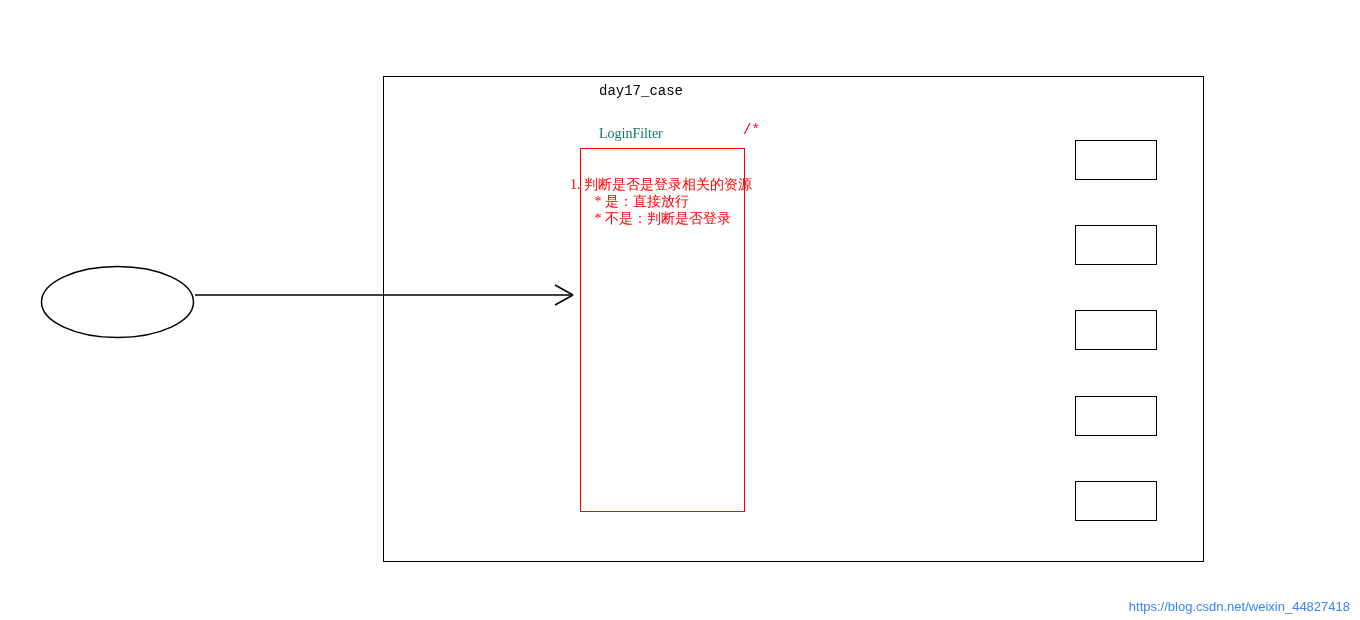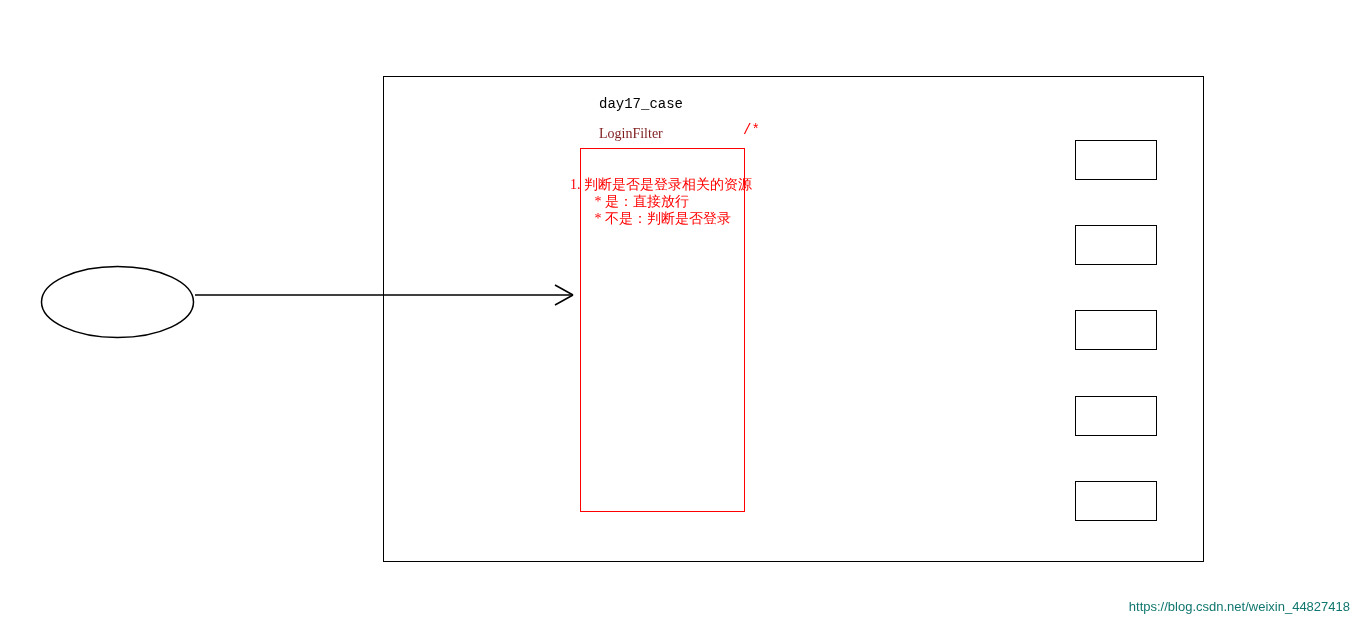--- a/index.html
+++ b/index.html
@@ -21,39 +21,39 @@
       position: absolute;
       left: 383px;
       top: 76px;
       width: 821px;
       height: 486px;
       border: 1.5px solid #000;
     }
     .outer-title {
       position: absolute;
       left: 599px;
-      top: 96px;
+      top: 83px;
       font-size: 14px;
       color: #000;
       font-family: "Courier New", monospace;
     }
     .filter-box {
       position: absolute;
       left: 580px;
       top: 148px;
       width: 165px;
       height: 364px;
       border: 1.5px solid #ff0000;
     }
     .filter-title {
       position: absolute;
       left: 599px;
       top: 126px;
       font-size: 14px;
-      color: #7f1d1d;
+      color: #0f766e;
       font-family: "SimSun", "宋体", serif;
     }
     .filter-pattern {
       position: absolute;
       left: 743px;
       top: 122px;
       font-size: 14px;
       color: #ff0000;
       font-family: "Courier New", monospace;
     }
@@ -98,21 +98,21 @@
       left: 195px;
       top: 280px;
       width: 385px;
       height: 30px;
     }
     .watermark {
       position: absolute;
       right: 10px;
       bottom: 6px;
       font-size: 13px;
-      color: #0f766e;
+      color: #3b82f6;
       font-family: Arial, sans-serif;
     }
   </style>
 </head>
 <body>
 
 <div class="canvas">
 
   <div class="outer-box"></div>
   <div class="outer-title">day17_case</div>

